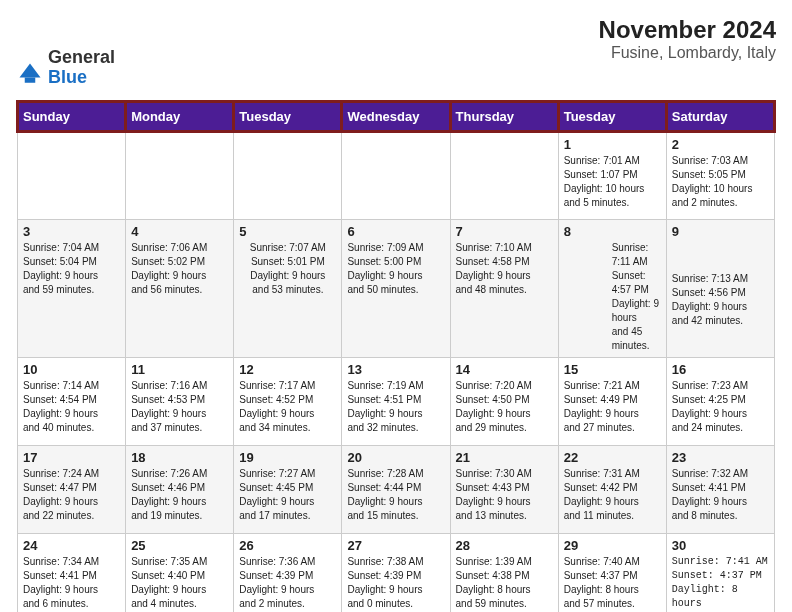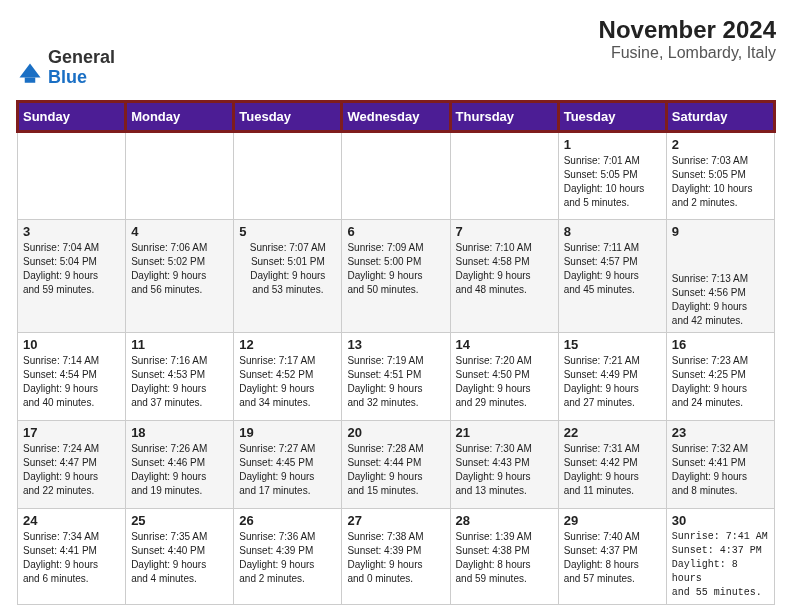--- a/index.html
+++ b/index.html
@@ -121,21 +121,21 @@
   <tbody id="calendar-body">
   <tr>
         <td class="empty-cell"></td>
         <td class="empty-cell"></td>
         <td class="empty-cell"></td>
         <td class="empty-cell"></td>
         <td class="empty-cell"></td>
         <td>
           <span class="day-num">1</span>
           <div class="day-info" style="white-space: pre-line;">Sunrise: 7:01 AM
-Sunset: 5:05 PM
+Sunset: 1:07 PM
 Daylight: 10 hours
 and 5 minutes.</div>
         </td>
         <td>
           <span class="day-num">2</span>
           <div class="day-info" style="white-space: pre-line;">Sunrise: 7:03 AM
 Sunset: 5:05 PM
 Daylight: 10 hours
 and 2 minutes.</div>
         </td>
@@ -171,21 +171,21 @@
         </td>
         <td>
           <span class="day-num">7</span>
           <div class="day-info" style="white-space: pre-line;">Sunrise: 7:10 AM
 Sunset: 4:58 PM
 Daylight: 9 hours
 and 48 minutes.</div>
         </td>
         <td>
           <span class="day-num">8</span>
-          <div class="day-info" style="white-space: pre-line;">Sunrise: 7:11 AM
+          <div class="day-info" style="white-space: pre-line; margin-left: 48px;">Sunrise: 7:11 AM
 Sunset: 4:57 PM
 Daylight: 9 hours
 and 45 minutes.</div>
         </td>
         <td>
           <span class="day-num">9</span>
           <div class="day-info" style="white-space: pre-line; margin-top: 33px;">Sunrise: 7:13 AM
 Sunset: 4:56 PM
 Daylight: 9 hours
 and 42 minutes.</div>

